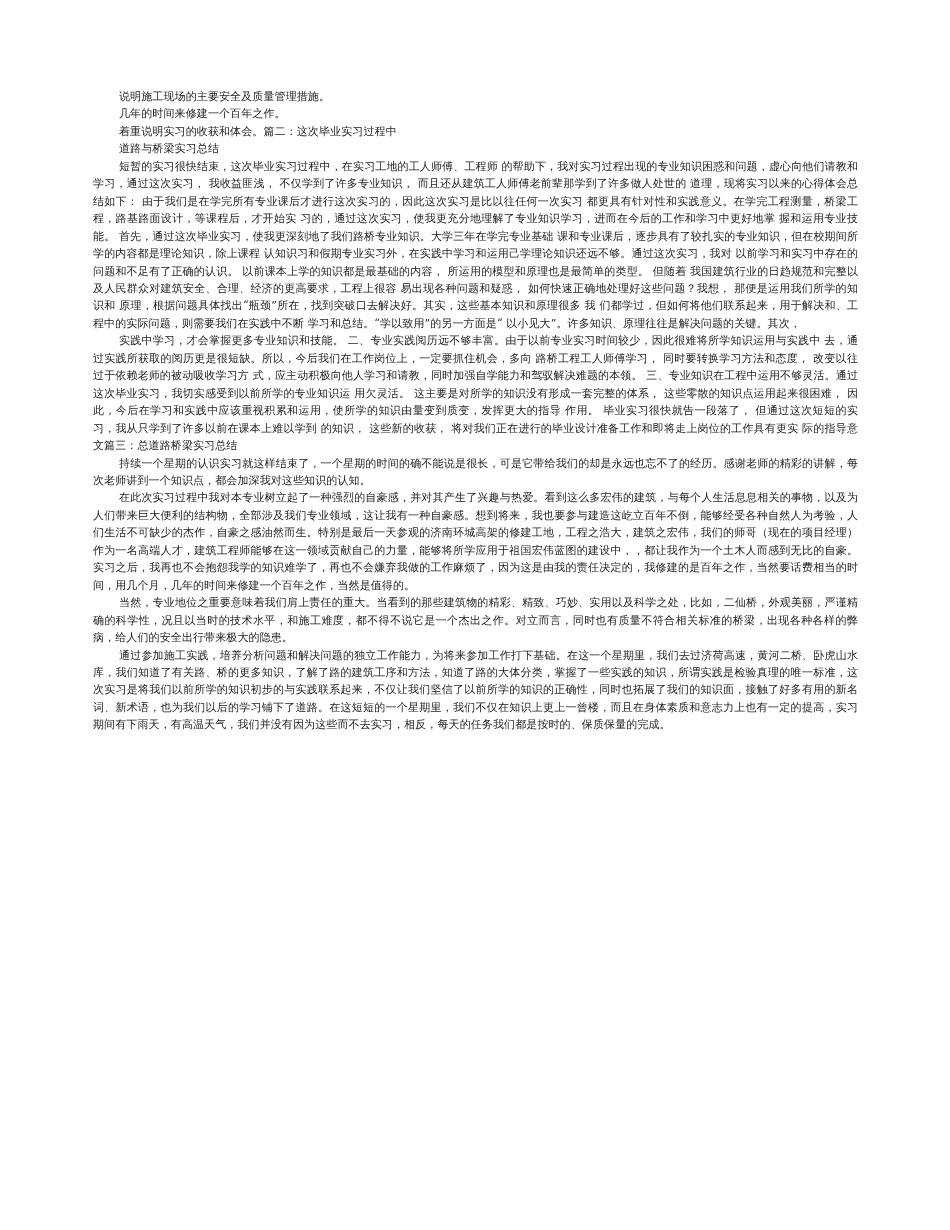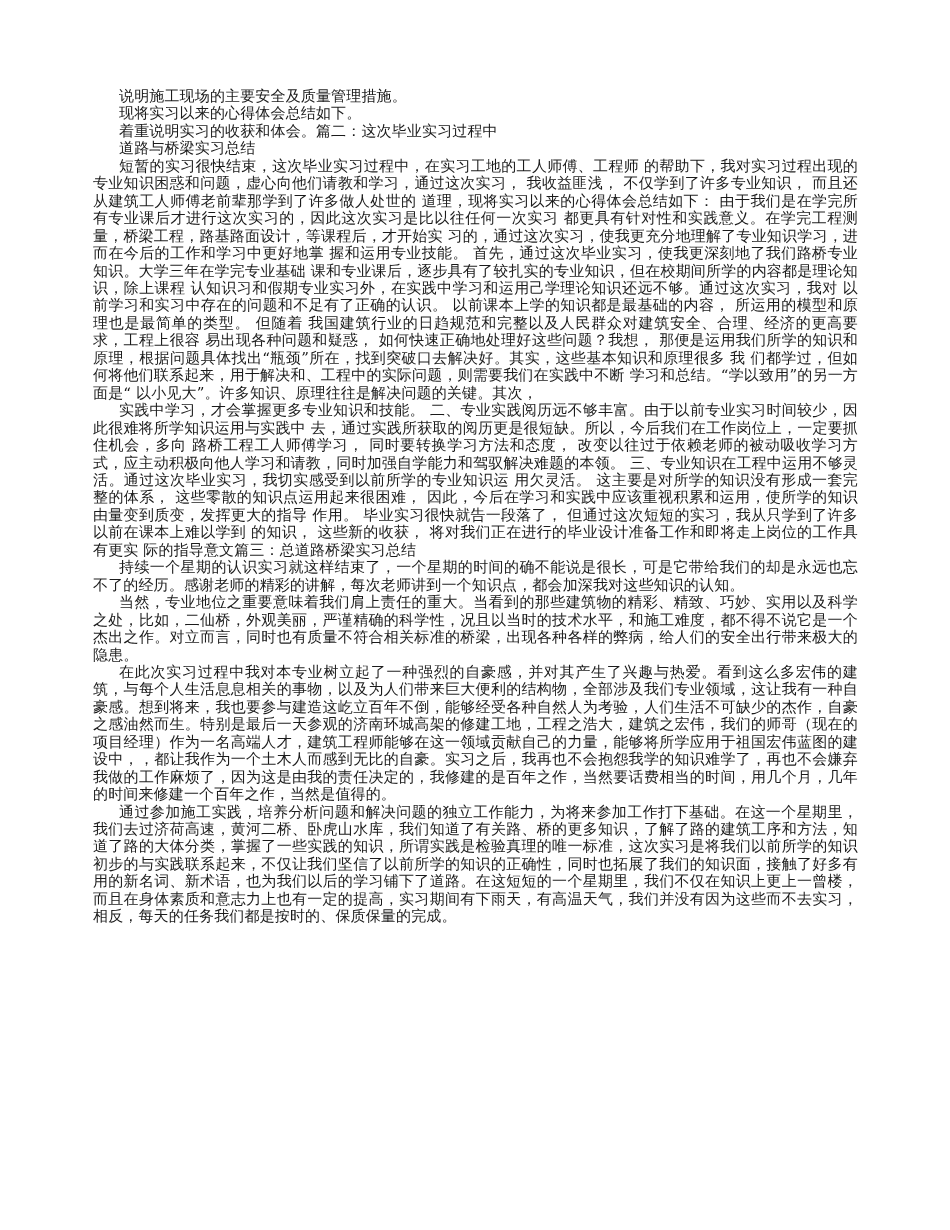--- a/index.html
+++ b/index.html
@@ -21,21 +21,21 @@
     background: #ffffff;
     box-sizing: border-box;
     padding: 88px 92px 0 93px;
   }
   #doc-body {
     width: 765px;
   }
   .para {
     margin: 0;
     padding: 0;
-    font-size: 15px;
+    font-size: 11px;
     line-height: 17.45px;
     text-align: justify;
     text-justify: inter-ideograph;
     letter-spacing: 0.01em;
     color: #1b1b1b;
     word-break: break-all;
     -webkit-font-smoothing: none;
   }
   .indent-1 {
     text-indent: 26px;
@@ -44,24 +44,24 @@
     text-align: left;
   }
 </style>
 </head>
 <body>
 
 <div id="doc-page">
   <div id="doc-body">
 
     <p class="para indent-1 nojustify">说明施工现场的主要安全及质量管理措施。</p>
-    <p class="para indent-1 nojustify">现将实习以来的心得体会总结如下。</p>
+    <p class="para indent-1 nojustify">几年的时间来修建一个百年之作。</p>
     <p class="para indent-1 nojustify">着重说明实习的收获和体会。篇二：这次毕业实习过程中</p>
     <p class="para indent-1 nojustify">道路与桥梁实习总结</p>
     <p class="para indent-1">短暂的实习很快结束，这次毕业实习过程中，在实习工地的工人师傅、工程师 的帮助下，我对实习过程出现的专业知识困惑和问题，虚心向他们请教和学习，通过这次实习， 我收益匪浅， 不仅学到了许多专业知识， 而且还从建筑工人师傅老前辈那学到了许多做人处世的 道理，现将实习以来的心得体会总结如下： 由于我们是在学完所有专业课后才进行这次实习的，因此这次实习是比以往任何一次实习 都更具有针对性和实践意义。在学完工程测量，桥梁工程，路基路面设计，等课程后，才开始实 习的，通过这次实习，使我更充分地理解了专业知识学习，进而在今后的工作和学习中更好地掌 握和运用专业技能。 首先，通过这次毕业实习，使我更深刻地了我们路桥专业知识。大学三年在学完专业基础 课和专业课后，逐步具有了较扎实的专业知识，但在校期间所学的内容都是理论知识，除上课程 认知识习和假期专业实习外，在实践中学习和运用己学理论知识还远不够。通过这次实习，我对 以前学习和实习中存在的问题和不足有了正确的认识。 以前课本上学的知识都是最基础的内容， 所运用的模型和原理也是最简单的类型。 但随着 我国建筑行业的日趋规范和完整以及人民群众对建筑安全、合理、经济的更高要求，工程上很容 易出现各种问题和疑惑， 如何快速正确地处理好这些问题？我想， 那便是运用我们所学的知识和 原理，根据问题具体找出“瓶颈”所在，找到突破口去解决好。其实，这些基本知识和原理很多 我 们都学过，但如何将他们联系起来，用于解决和、工程中的实际问题，则需要我们在实践中不断 学习和总结。“学以致用”的另一方面是“ 以小见大”。许多知识、原理往往是解决问题的关键。其次，</p>
     <p class="para indent-1">实践中学习，才会掌握更多专业知识和技能。 二、专业实践阅历远不够丰富。由于以前专业实习时间较少，因此很难将所学知识运用与实践中 去，通过实践所获取的阅历更是很短缺。所以，今后我们在工作岗位上，一定要抓住机会，多向 路桥工程工人师傅学习， 同时要转换学习方法和态度， 改变以往过于依赖老师的被动吸收学习方 式，应主动积极向他人学习和请教，同时加强自学能力和驾驭解决难题的本领。 三、专业知识在工程中运用不够灵活。通过这次毕业实习，我切实感受到以前所学的专业知识运 用欠灵活。 这主要是对所学的知识没有形成一套完整的体系， 这些零散的知识点运用起来很困难， 因此，今后在学习和实践中应该重视积累和运用，使所学的知识由量变到质变，发挥更大的指导 作用。 毕业实习很快就告一段落了， 但通过这次短短的实习，我从只学到了许多以前在课本上难以学到 的知识， 这些新的收获， 将对我们正在进行的毕业设计准备工作和即将走上岗位的工作具有更实 际的指导意文篇三：总道路桥梁实习总结</p>
     <p class="para indent-1">持续一个星期的认识实习就这样结束了，一个星期的时间的确不能说是很长，可是它带给我们的却是永远也忘不了的经历。感谢老师的精彩的讲解，每次老师讲到一个知识点，都会加深我对这些知识的认知。</p>
+    <p class="para indent-1">在此次实习过程中我对本专业树立起了一种强烈的自豪感，并对其产生了兴趣与热爱。看到这么多宏伟的建筑，与每个人生活息息相关的事物，以及为人们带来巨大便利的结构物，全部涉及我们专业领域，这让我有一种自豪感。想到将来，我也要参与建造这屹立百年不倒，能够经受各种自然人为考验，人们生活不可缺少的杰作，自豪之感油然而生。特别是最后一天参观的济南环城高架的修建工地，工程之浩大，建筑之宏伟，我们的师哥（现在的项目经理）作为一名高端人才，建筑工程师能够在这一领域贡献自己的力量，能够将所学应用于祖国宏伟蓝图的建设中，，都让我作为一个土木人而感到无比的自豪。实习之后，我再也不会抱怨我学的知识难学了，再也不会嫌弃我做的工作麻烦了，因为这是由我的责任决定的，我修建的是百年之作，当然要话费相当的时间，用几个月，几年的时间来修建一个百年之作，当然是值得的。</p>
     <p class="para indent-1">当然，专业地位之重要意味着我们肩上责任的重大。当看到的那些建筑物的精彩、精致、巧妙、实用以及科学之处，比如，二仙桥，外观美丽，严谨精确的科学性，况且以当时的技术水平，和施工难度，都不得不说它是一个杰出之作。对立而言，同时也有质量不符合相关标准的桥梁，出现各种各样的弊病，给人们的安全出行带来极大的隐患。</p>
-    <p class="para indent-1">在此次实习过程中我对本专业树立起了一种强烈的自豪感，并对其产生了兴趣与热爱。看到这么多宏伟的建筑，与每个人生活息息相关的事物，以及为人们带来巨大便利的结构物，全部涉及我们专业领域，这让我有一种自豪感。想到将来，我也要参与建造这屹立百年不倒，能够经受各种自然人为考验，人们生活不可缺少的杰作，自豪之感油然而生。特别是最后一天参观的济南环城高架的修建工地，工程之浩大，建筑之宏伟，我们的师哥（现在的项目经理）作为一名高端人才，建筑工程师能够在这一领域贡献自己的力量，能够将所学应用于祖国宏伟蓝图的建设中，，都让我作为一个土木人而感到无比的自豪。实习之后，我再也不会抱怨我学的知识难学了，再也不会嫌弃我做的工作麻烦了，因为这是由我的责任决定的，我修建的是百年之作，当然要话费相当的时间，用几个月，几年的时间来修建一个百年之作，当然是值得的。</p>
     <p class="para indent-1">通过参加施工实践，培养分析问题和解决问题的独立工作能力，为将来参加工作打下基础。在这一个星期里，我们去过济荷高速，黄河二桥、卧虎山水库，我们知道了有关路、桥的更多知识，了解了路的建筑工序和方法，知道了路的大体分类，掌握了一些实践的知识，所谓实践是检验真理的唯一标准，这次实习是将我们以前所学的知识初步的与实践联系起来，不仅让我们坚信了以前所学的知识的正确性，同时也拓展了我们的知识面，接触了好多有用的新名词、新术语，也为我们以后的学习铺下了道路。在这短短的一个星期里，我们不仅在知识上更上一曾楼，而且在身体素质和意志力上也有一定的提高，实习期间有下雨天，有高温天气，我们并没有因为这些而不去实习，相反，每天的任务我们都是按时的、保质保量的完成。</p>
 
   </div>
 </div>
 
 </body></html>

